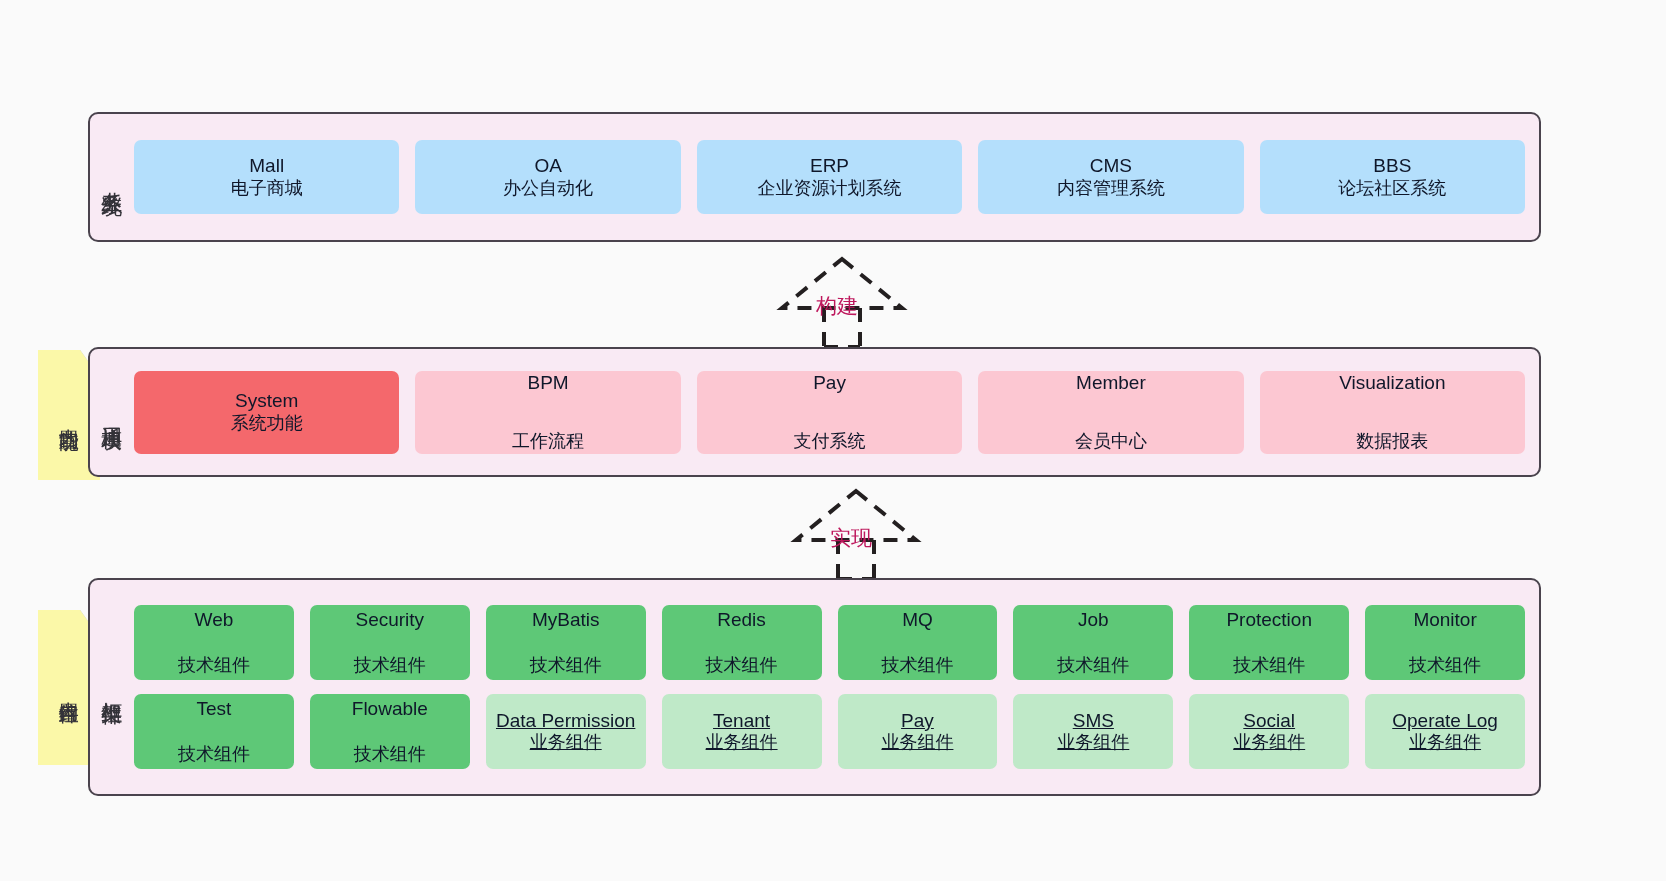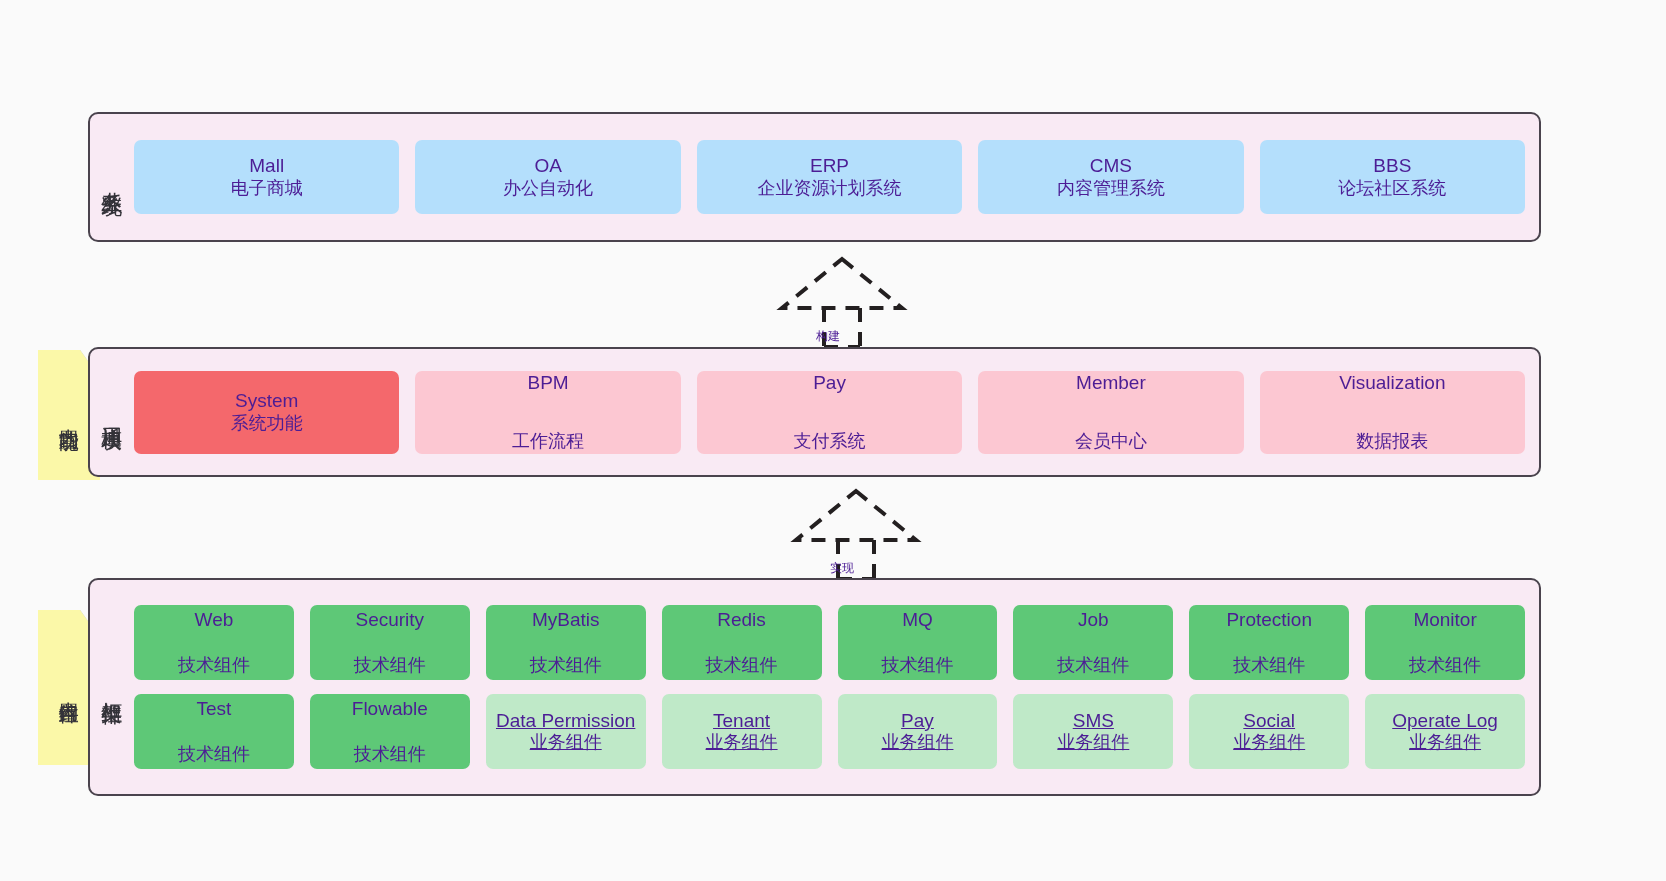--- a/index.html
+++ b/index.html
@@ -62,21 +62,21 @@
   .card {
     flex: 1 1 0;
     box-sizing: border-box;
     border-radius: 7px;
     display: flex;
     flex-direction: column;
     align-items: center;
     justify-content: center;
     text-align: left;
     line-height: 1.22;
-    color: #4c1d95;
+    color: #0f172a;
   }
   .card .en { font-size: 19px; }
   .card .cn { font-size: 18px; }
 
   
   #layer-business {
     left: 88px; top: 112px; width: 1453px; height: 130px;
   }
   #layer-business .layer-body { padding-left: 0; }
   #layer-business .card { height: 74px; background: #b4dffc; }
@@ -123,25 +123,24 @@
   #note-common { left: 38px; top: 350px; width: 62px; height: 130px; }
   #note-framework { left: 38px; top: 610px; width: 62px; height: 155px; }
 
   
   .arrow {
     position: absolute;
   }
   .arrow svg { display: block; overflow: visible; }
   .arrow-label {
     position: absolute;
-    font-size: 12px;
-    color: #4c1d95;
+    font-size: 21px;
+    color: #be185d;
     background: transparent;
     white-space: nowrap;
-    margin-top: 36px;
   }
   #arrow-build { left: 752px; top: 255px; width: 180px; height: 92px; }
   #arrow-build .arrow-label { left: 64px; top: 37px; }
   #arrow-impl { left: 766px; top: 487px; width: 180px; height: 92px; }
   #arrow-impl .arrow-label { left: 64px; top: 37px; }
 </style>
 </head>
 <body>
 
 <div id="canvas">

